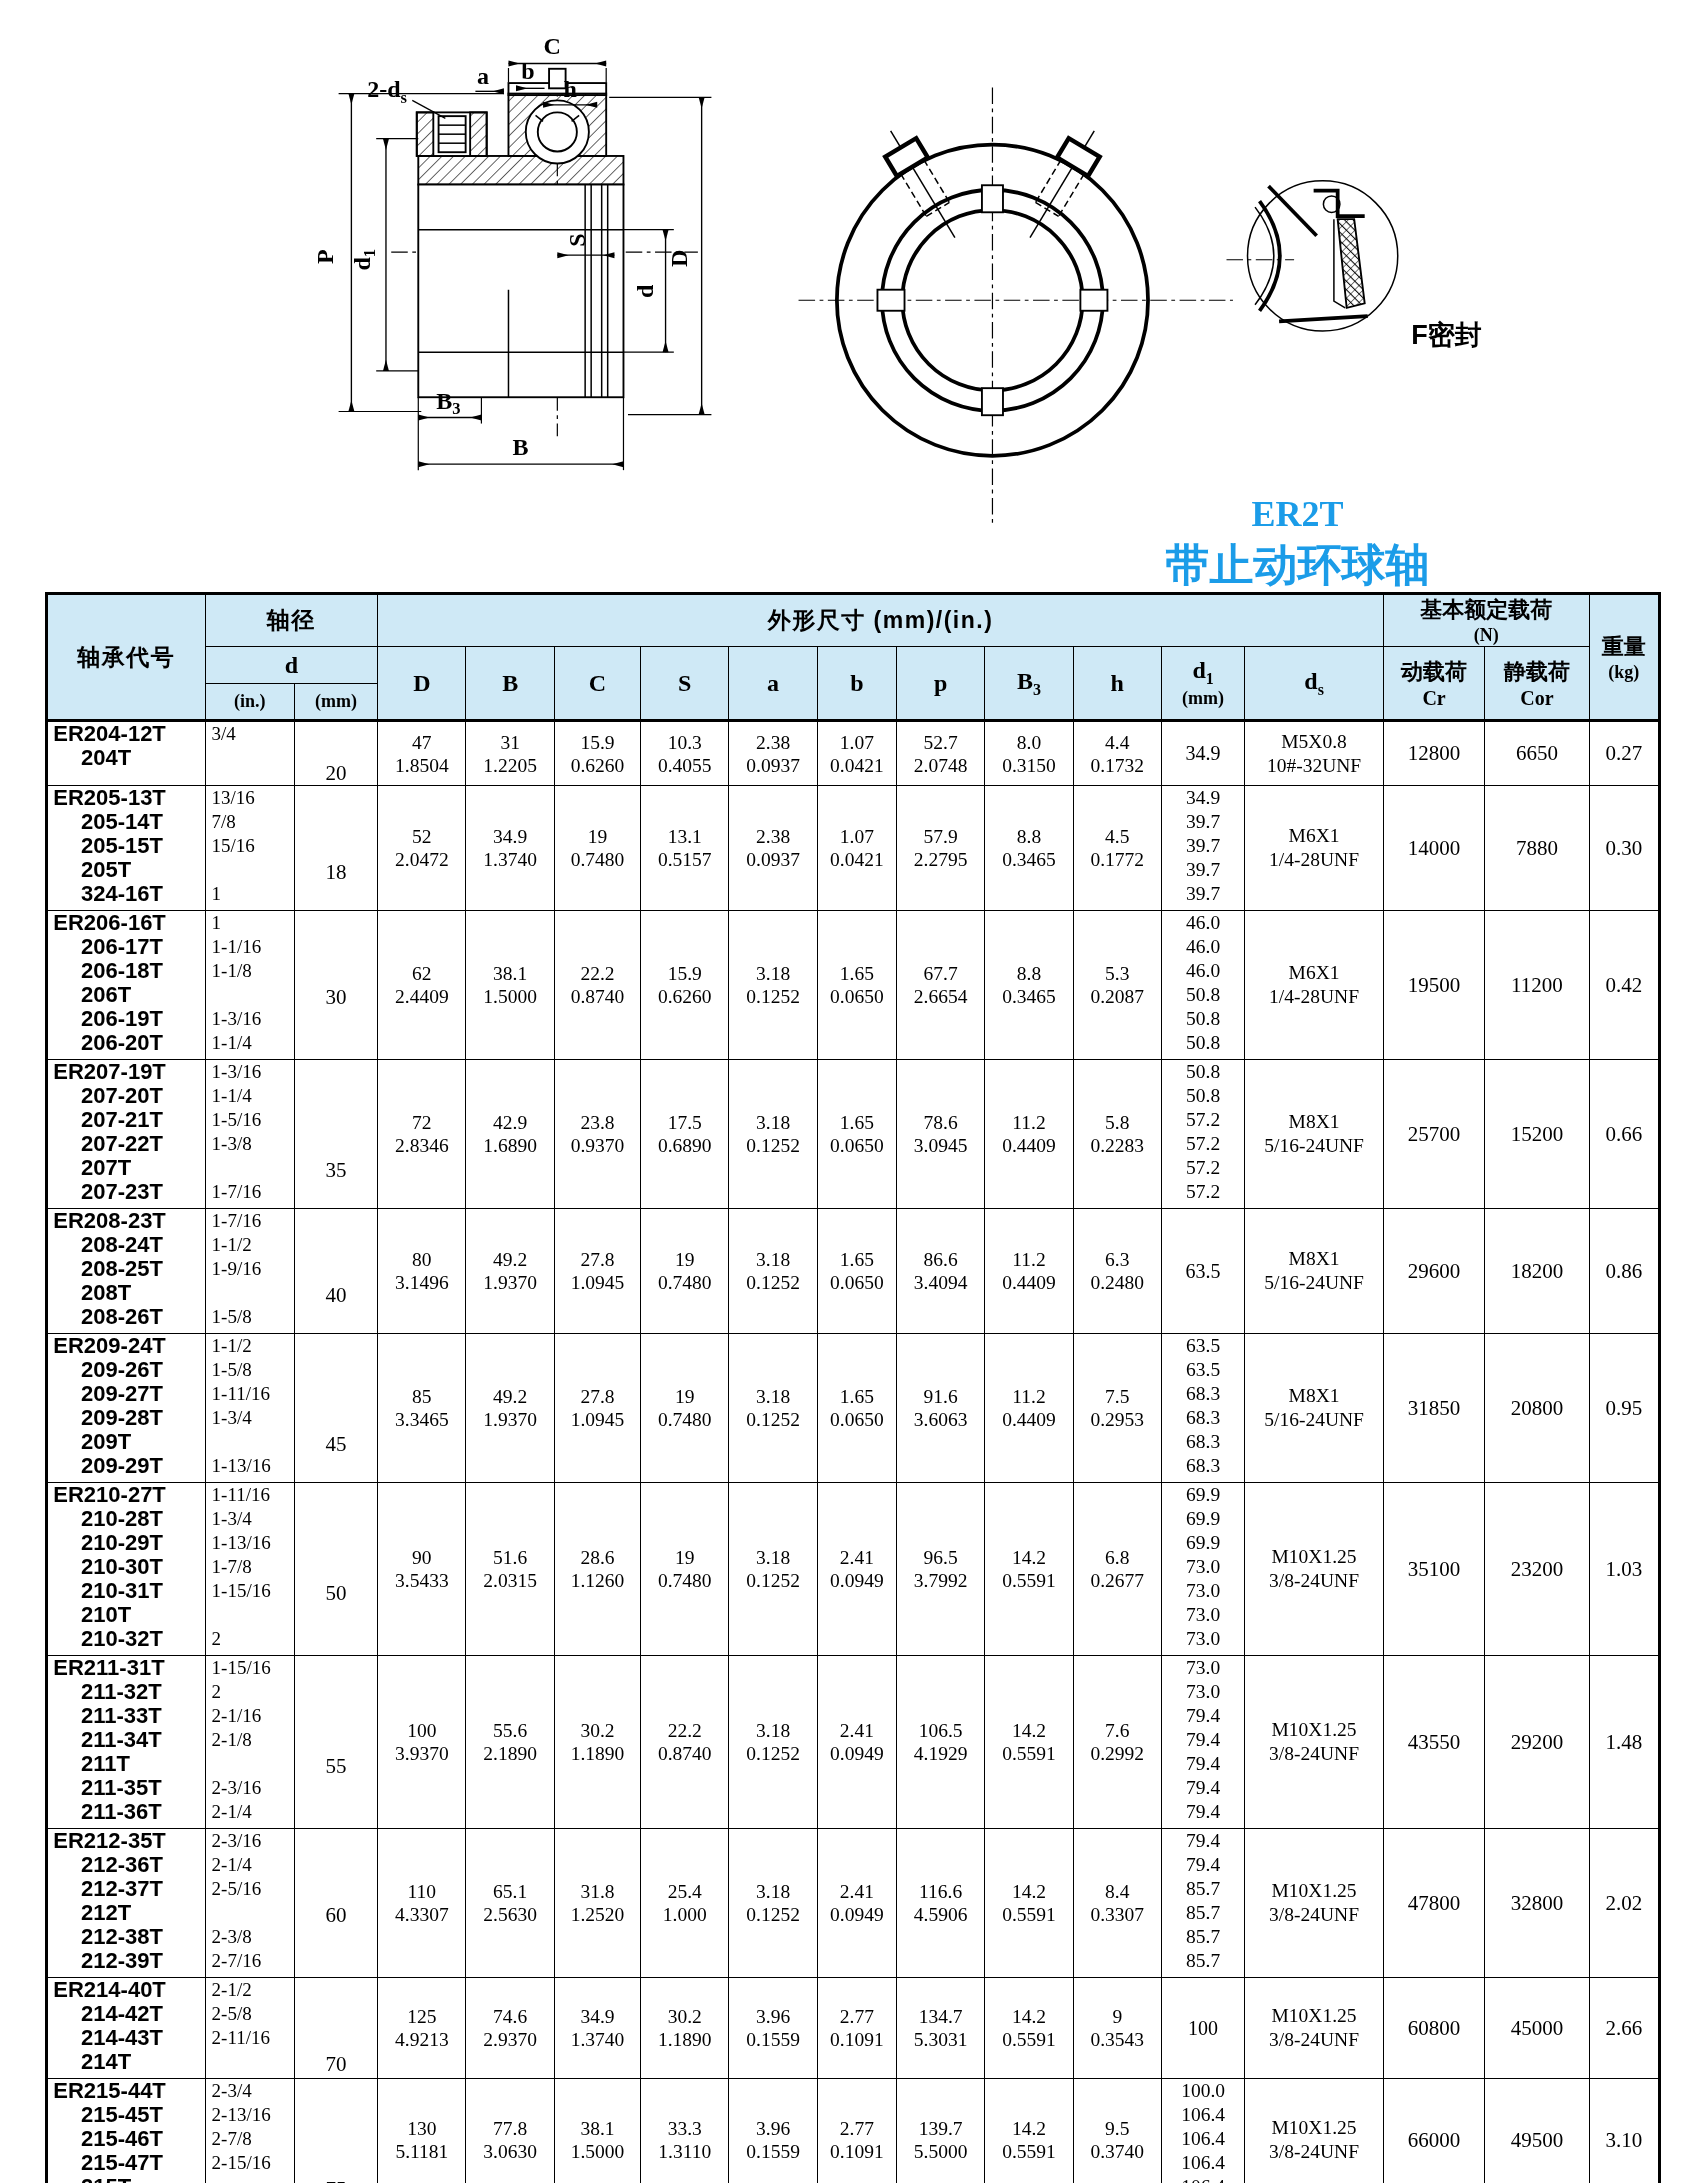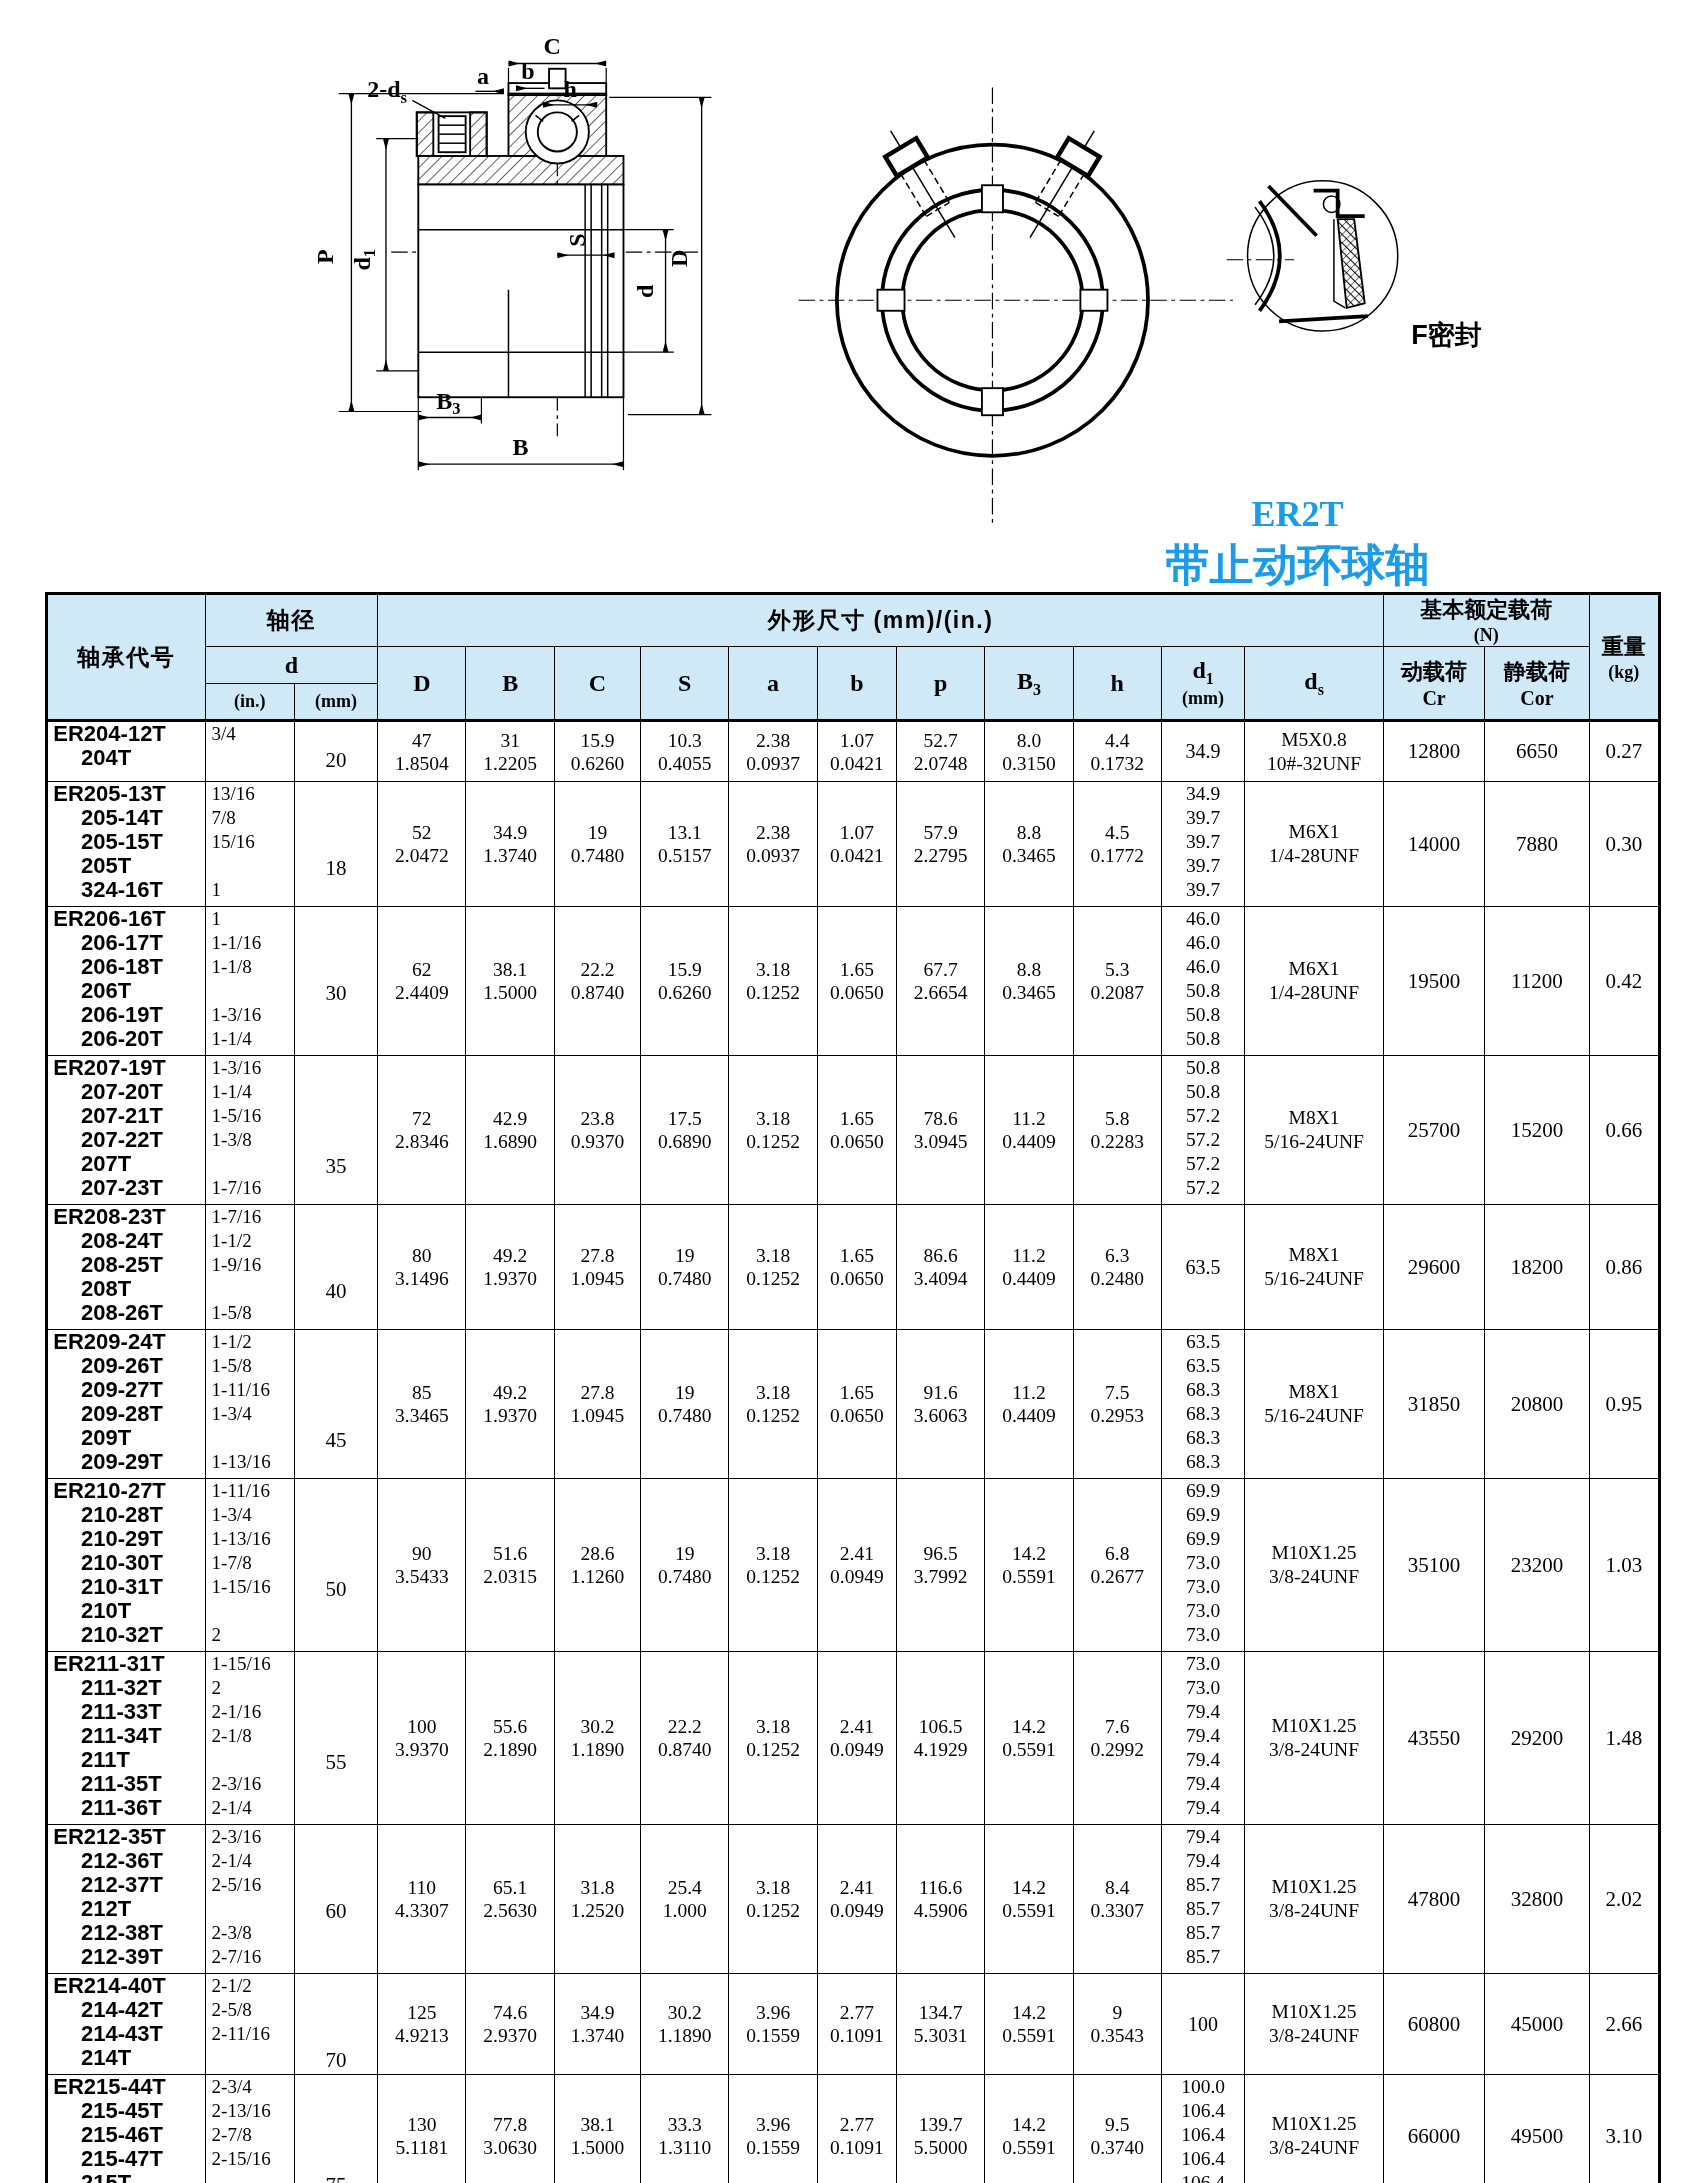--- a/index.html
+++ b/index.html
@@ -258,31 +258,31 @@
         <div class="cjk-sm">静载荷</div>
         <div class="sym">Cor</div>
       </th>
     </tr>
     <tr class="r3">
       <th class="unit">(in.)</th>
       <th class="unit">(mm)</th>
     </tr>
   </thead>
   <tbody>
-      <tr style="height: 61px;">
+      <tr style="height: 53px;">
         <td class="codes-cell">
           <div class="code-line code-first">ER204-12T</div>
           <div class="code-line">204T</div>
         </td>
         <td class="inch-cell">
           <div class="inch-line">3/4</div>
           <div class="inch-line">&nbsp;</div>
         </td>
         <td class="mm-cell">
-          <div class="mm-value" style="margin-top: 26px;">20</div>
+          <div class="mm-value" style="margin-top: 39px;">20</div>
         </td>
         <td class="dim-cell">
           <div class="dim-mm">47</div>
           <div class="dim-in">1.8504</div>
         </td>
         <td class="dim-cell">
           <div class="dim-mm">31</div>
           <div class="dim-in">1.2205</div>
         </td>
         <td class="dim-cell">

